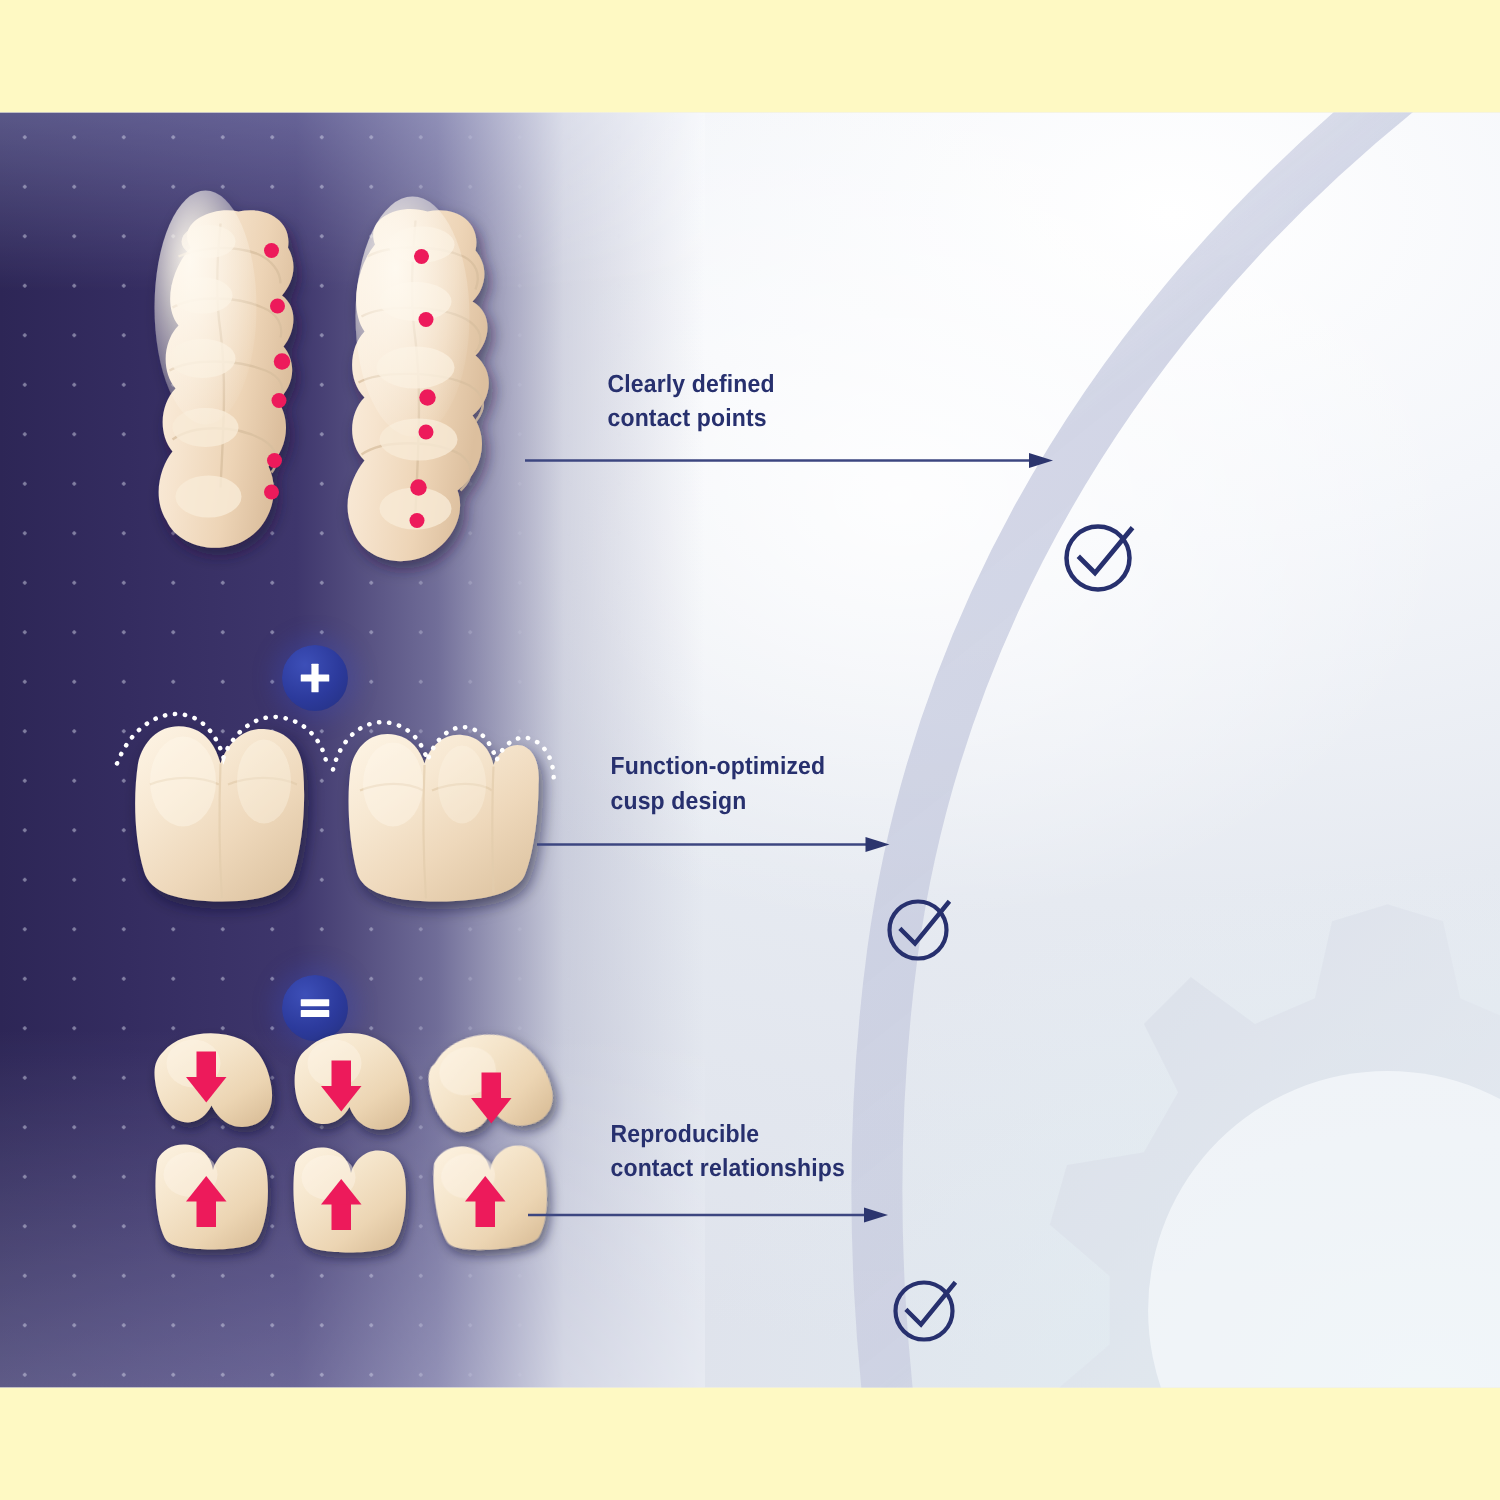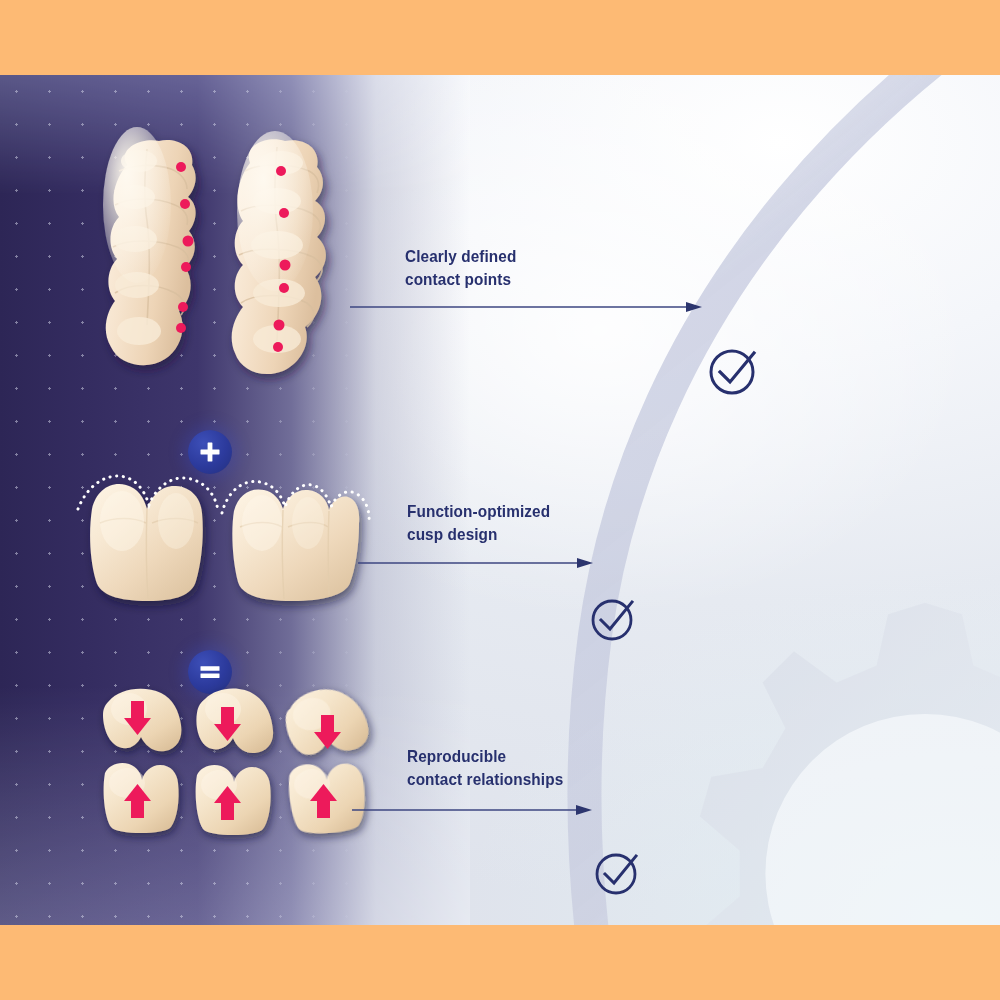--- a/index.html
+++ b/index.html
@@ -2,21 +2,21 @@
 <html><head>
 <meta charset="utf-8">
 <style>
   html,body{margin:0;padding:0;background:#ffffff;}
   body{
     width:1000px;height:1000px;overflow:hidden;
     font-family:"Liberation Sans","DejaVu Sans",sans-serif;
   }
 
   
-  #page{position:relative;width:1000px;height:1000px;background:#fdba74;}
+  #page{position:relative;width:1000px;height:1000px;background:#fef9c3;}
 
   
   #art{
     position:absolute;left:0;top:75px;width:1000px;height:850px;
     overflow:hidden;
     background:#e9ecf2;
   }
 
   
   .bg-light{

